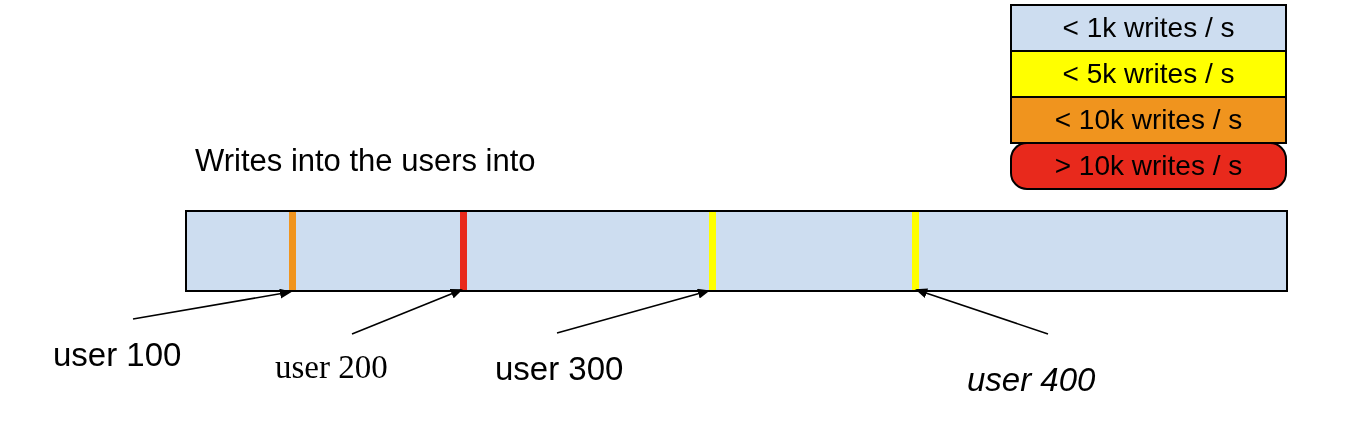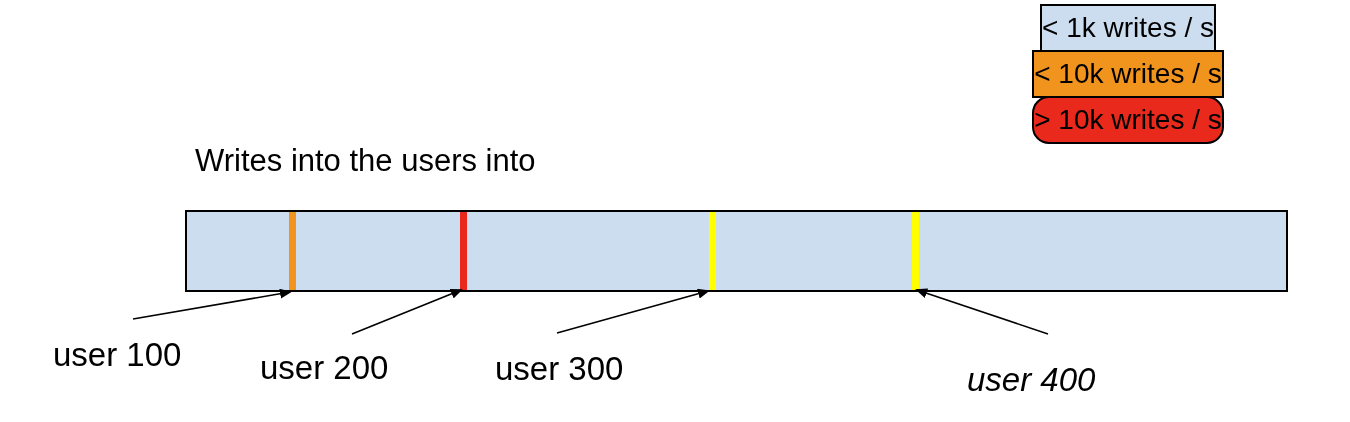--- a/index.html
+++ b/index.html
@@ -24,24 +24,23 @@
     font-size: 31px;
     color: #000000;
     white-space: nowrap;
   }
 
   
   .legend {
     position: absolute;
     left: 1010px;
     top: 4px;
-    width: 236px;
+    width: 277px;
     display: flex;
     flex-direction: column;
-    align-items: center;
   }
   .legend-row {
     box-sizing: border-box;
     height: 48px;
     border: 2px solid #000000;
     display: flex;
     align-items: center;
     justify-content: center;
     font-size: 28px;
     color: #000000;
@@ -71,21 +70,21 @@
   .marker-user400 { left: 725px; }
 
   
   .user-label {
     position: absolute;
     font-size: 33px;
     color: #000000;
     white-space: nowrap;
   }
   .label-user100 { left: 53px;  top: 336px; }
-  .label-user200 { left: 260px; top: 349px; }
+  .label-user200 { left: 275px; top: 349px; font-family: Liberation Serif, serif; }
   .label-user300 { left: 495px; top: 350px; }
   .label-user400 { left: 967px; top: 361px; font-style: italic; }
 
   
   .arrows-svg {
     position: absolute;
     left: 0;
     top: 0;
     pointer-events: none;
   }
@@ -93,20 +92,23 @@
 </head>
 <body>
 
 <div class="canvas">
 
   <div class="diagram-title">Writes into the users into</div>
 
   <div class="legend">
     <div class="legend-row" style="background-color: rgb(205, 221, 240);">
       <span>&lt; 1k writes / s</span>
+    </div>
+    <div class="legend-row" style="background-color: rgb(255, 255, 0);">
+      <span>&lt; 5k writes / s</span>
     </div>
     <div class="legend-row" style="background-color: rgb(240, 148, 30);">
       <span>&lt; 10k writes / s</span>
     </div>
     <div class="legend-row" style="background-color: rgb(232, 41, 28); border-radius: 17px;">
       <span>&gt; 10k writes / s</span>
     </div>
   </div>
 
   <div class="table-bar" style="background-color: rgb(205, 221, 240);">

